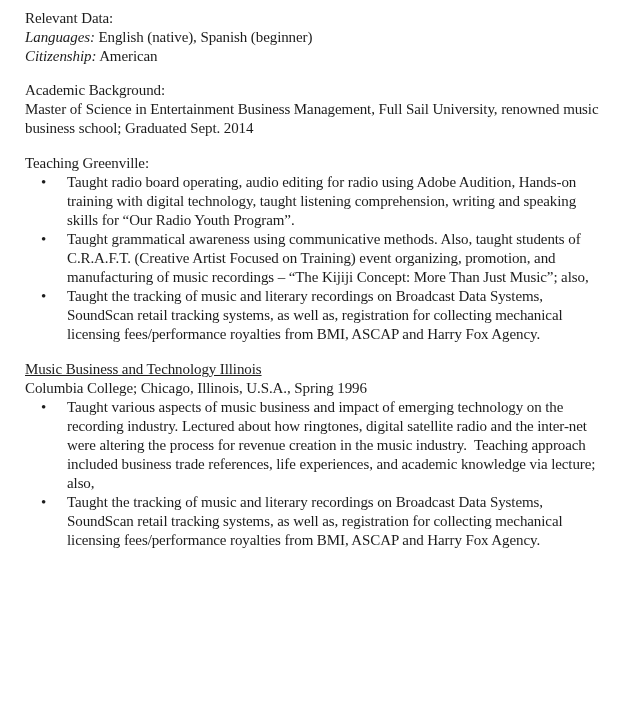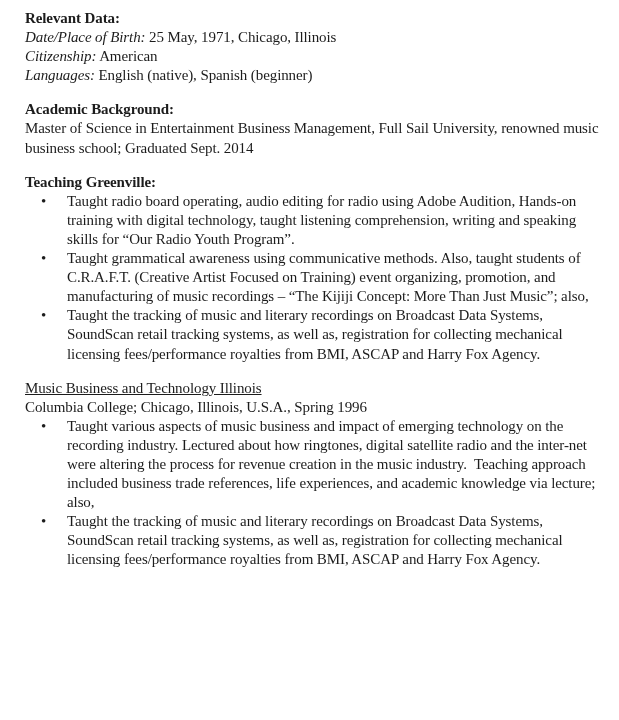--- a/index.html
+++ b/index.html
@@ -7,39 +7,38 @@
     width: 619px; height: 720px; overflow: hidden;
     background: #ffffff; color: #1c1c1c;
     font-family: "Liberation Serif", "DejaVu Serif", serif;
     font-size: 15px; line-height: 19.1px; letter-spacing: -0.1px;
   }
   .page {
     box-sizing: border-box;
     width: 619px; height: 720px;
     padding: 9px 20px 0 25px;
   }
-  .h   { font-weight: bold; white-space: nowrap; }
+  .h   { font-weight: normal; white-space: nowrap; }
   .it  { font-style: italic; }
   .u   { text-decoration: underline; white-space: nowrap; }
   .nowrap { white-space: nowrap; }
   .mb  { margin-bottom: 15px; }
   .bullet { display: flex; margin-left: 16px; }
   .dot { flex: 0 0 26px; width: 26px; }
   .btext { white-space: pre-wrap; }
 </style>
 </head>
 <body>
 
 <div class="page">
 
   <section class="mb">
     <div class="h">Relevant Data:</div>
-    <div class="nowrap"><span class="it">Date/Place of Birth:</span><span> 25 May, 1971, Chicago, Illinois</span></div>
+    <div class="nowrap"><span class="it">Languages:</span><span> English (native), Spanish (beginner)</span></div>
     <div class="nowrap"><span class="it">Citizenship:</span><span> American</span></div>
-    <div class="nowrap"><span class="it">Languages:</span><span> English (native), Spanish (beginner)</span></div>
   </section>
 
   <section>
     <div class="h">Academic Background:</div>
     <div class="mb">Master of Science in Entertainment Business Management, Full Sail University, renowned music business school; Graduated Sept. 2014</div>
   </section>
 
   <section>
     <div class="h">Teaching Greenville:</div>
 

